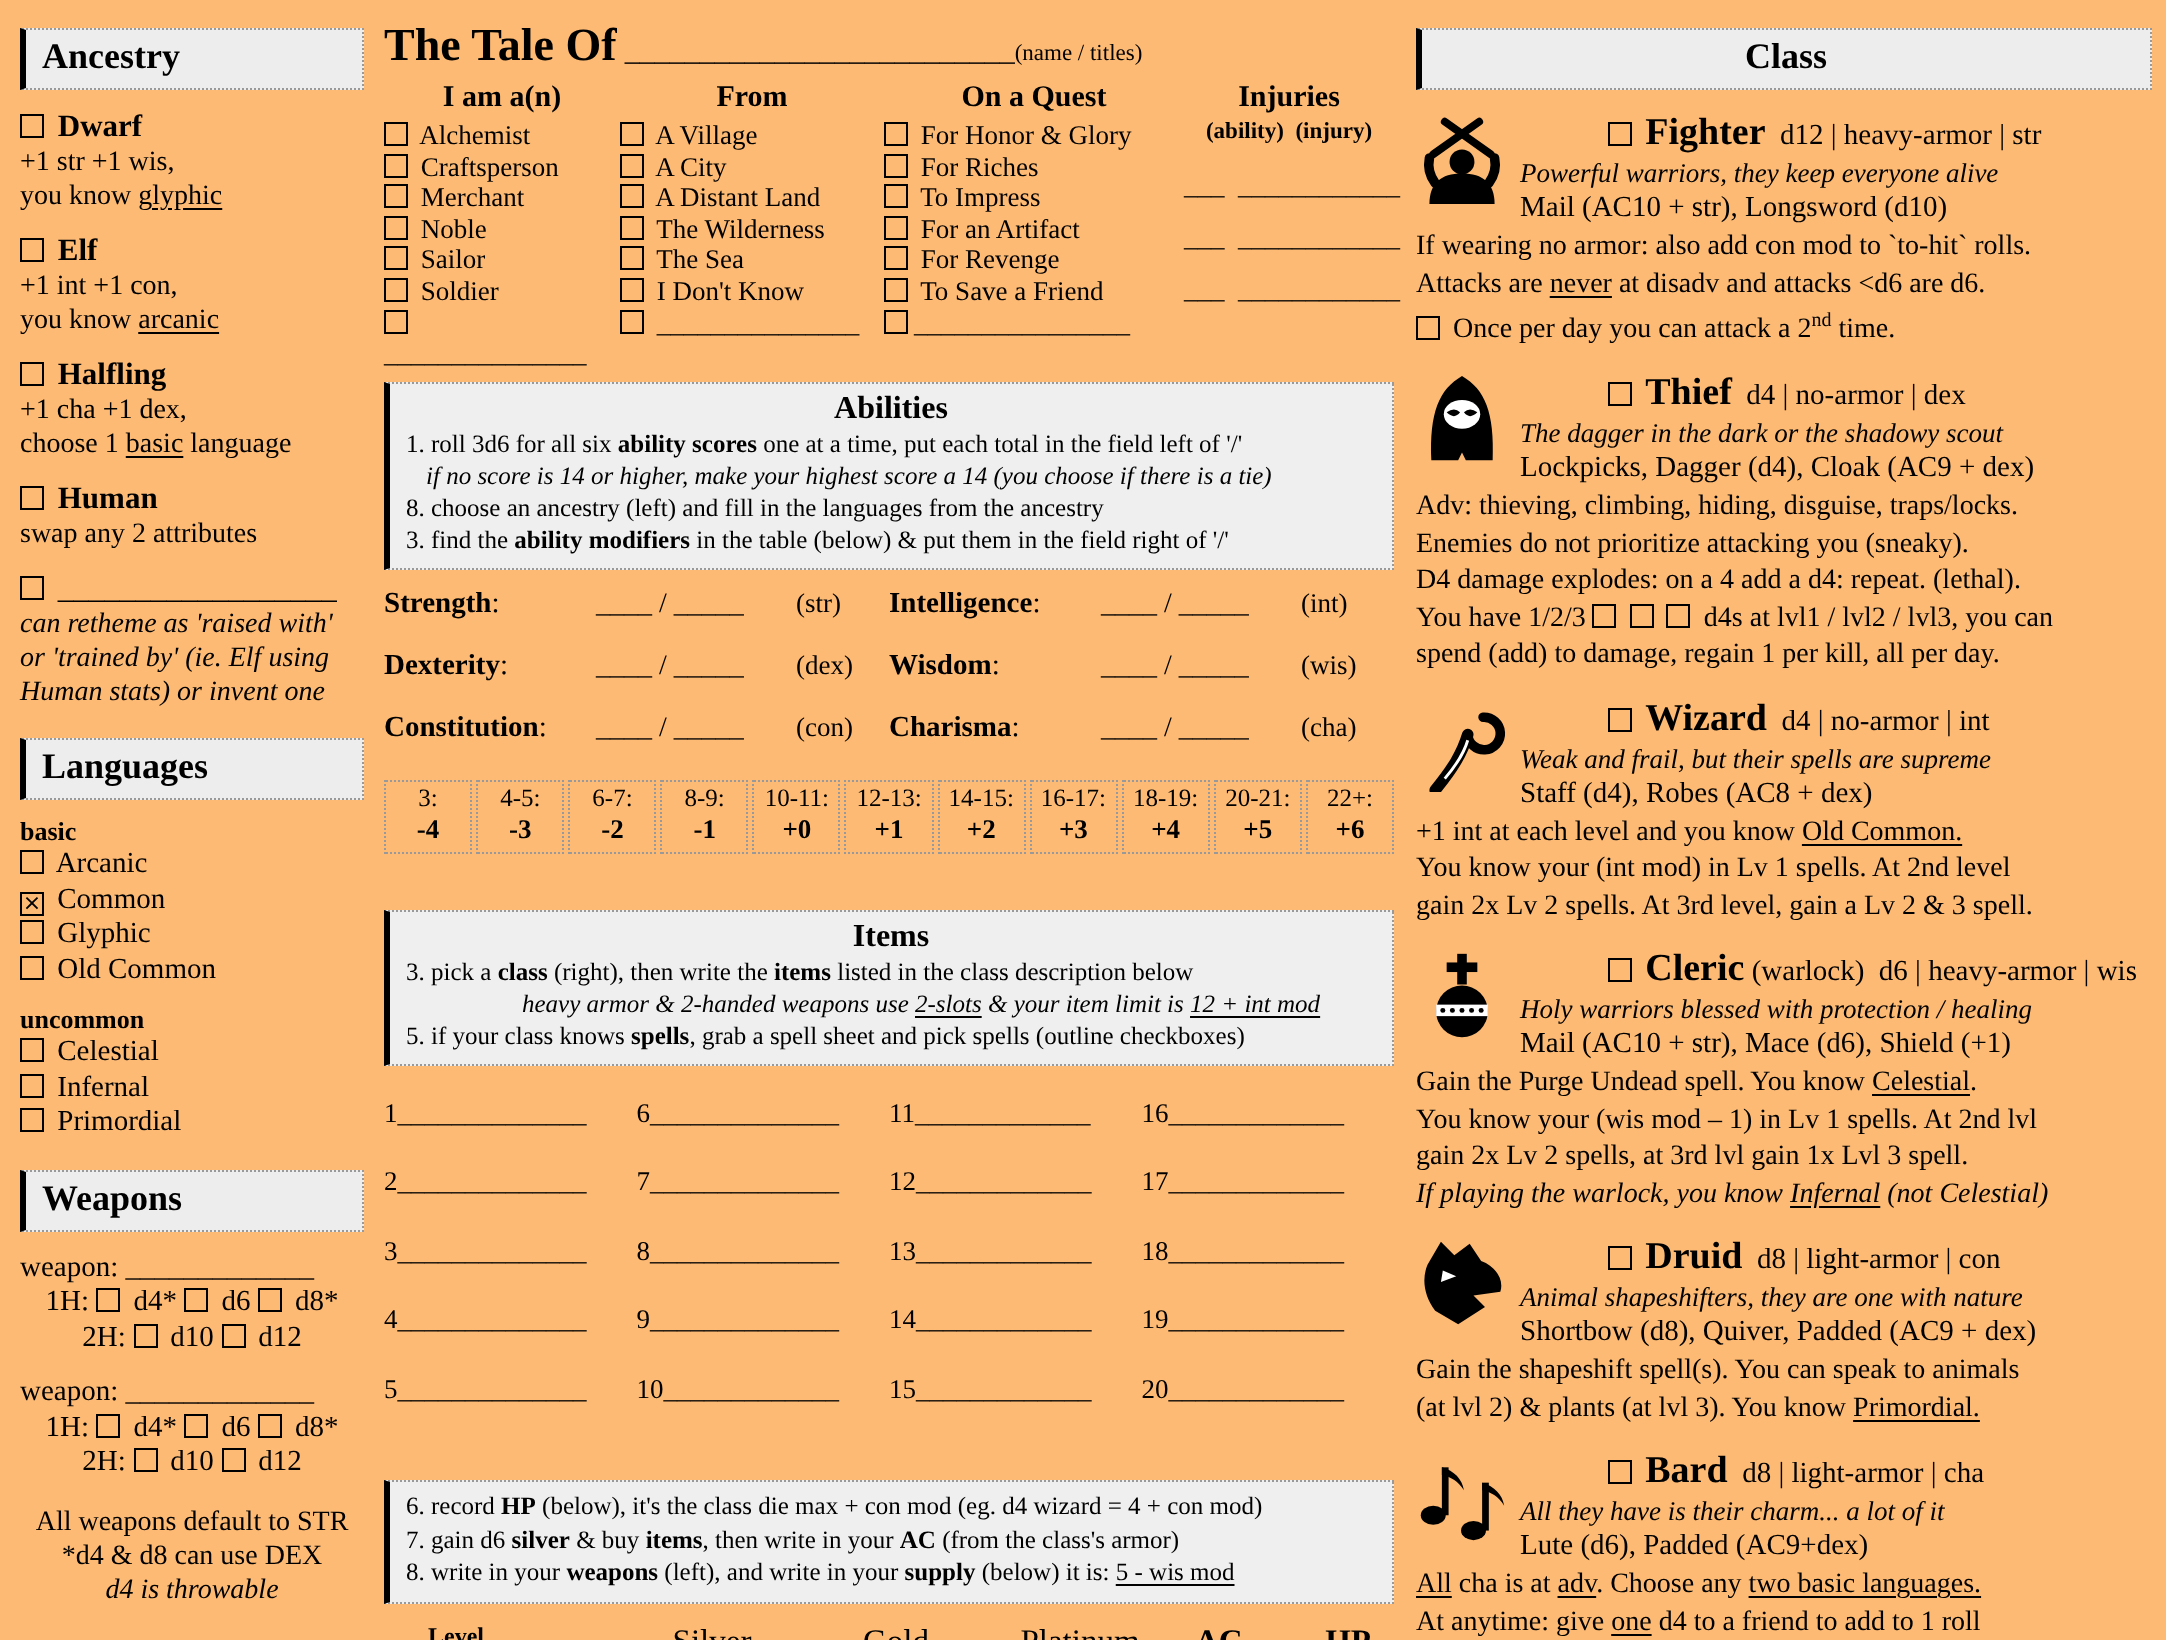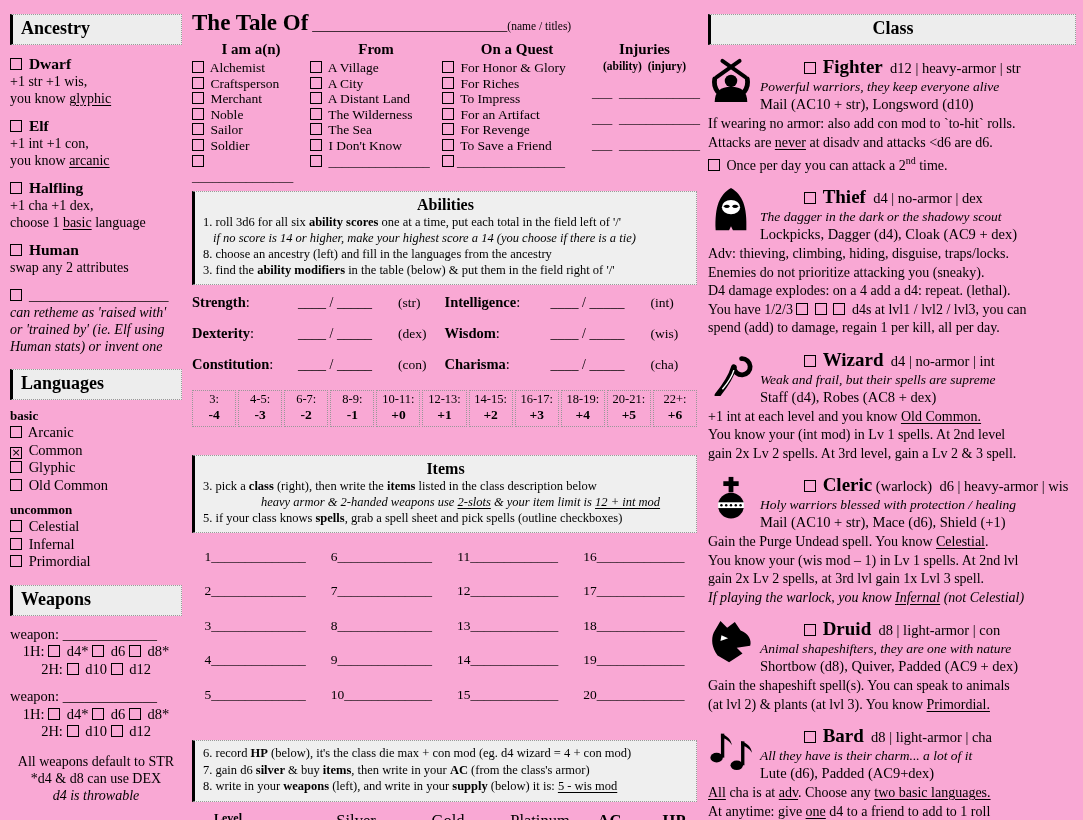--- a/index.html
+++ b/index.html
@@ -1,16 +1,16 @@
 <!DOCTYPE html>
 <html><head>
 <meta charset="utf-8">
 <style>
   html,body{margin:0;padding:0;background:#fff;}
-  .page{position:relative;width:1083px;height:820px;background:#f9a8d4;color:#000;
+  .page{position:relative;width:1083px;height:820px;background:#fdba74;color:#000;
         font-family:"Liberation Serif","DejaVu Serif",serif;overflow:hidden;}
   .col-left{position:absolute;left:10px;top:14px;width:172px;}
   .col-mid{position:absolute;left:192px;top:10px;width:505px;}
   .col-right{position:absolute;left:708px;top:14px;width:368px;}
 
   .secthead{background:#ededed;border:1px dotted #999;border-left:3px solid #000;
             font-weight:bold;font-size:18px;padding:3px 8px 5px;}
   .box{background:#efefef;border:1px dotted #999;border-left:3px solid #000;padding:4px 8px 6px;margin-top:28px;}
   .boxtitle{text-align:center;font-weight:bold;font-size:16px;}
   .pl{white-space:pre-line;}
@@ -54,21 +54,21 @@
   .stats{display:flex;margin:9px 0 2px;justify-content:flex-end;}
   .shalf{width:50%;}
   .srow{display:flex;align-items:baseline;height:31px;}
   .slabel{width:106px;font-size:14.5px;}
   .sblank{width:100px;font-size:14px;}
   .sabbr{font-size:13.5px;}
   .mods{display:flex;gap:2px;margin:3px 0;}
   .mcell{flex:1;border:1px dotted #999;text-align:center;padding:1px 0 3px;}
   .mrange{font-size:12.5px;}
   .mval{font-size:13.5px;font-weight:bold;}
-  .slots{display:flex;margin:7px 0 0;text-align:center;}
+  .slots{display:flex;margin:7px 0 0;}
   .scol{width:25%;font-size:13.5px;line-height:34.5px;}
   .stepline{font-size:12.5px;line-height:16.5px;}
   .footer{display:flex;margin-top:9px;align-items:flex-start;}
   .flevel{width:118px;}
   .flabel{font-weight:bold;font-size:12px;text-align:center;width:72px;}
   .lvrow{text-align:center;width:72px;margin-top:1px;}
   .xprow{margin-top:9px;font-size:15px;}
   .xplabel{font-weight:bold;}
   .fmoney{width:92px;text-align:center;}
   .mlabel{font-size:16.5px;}

